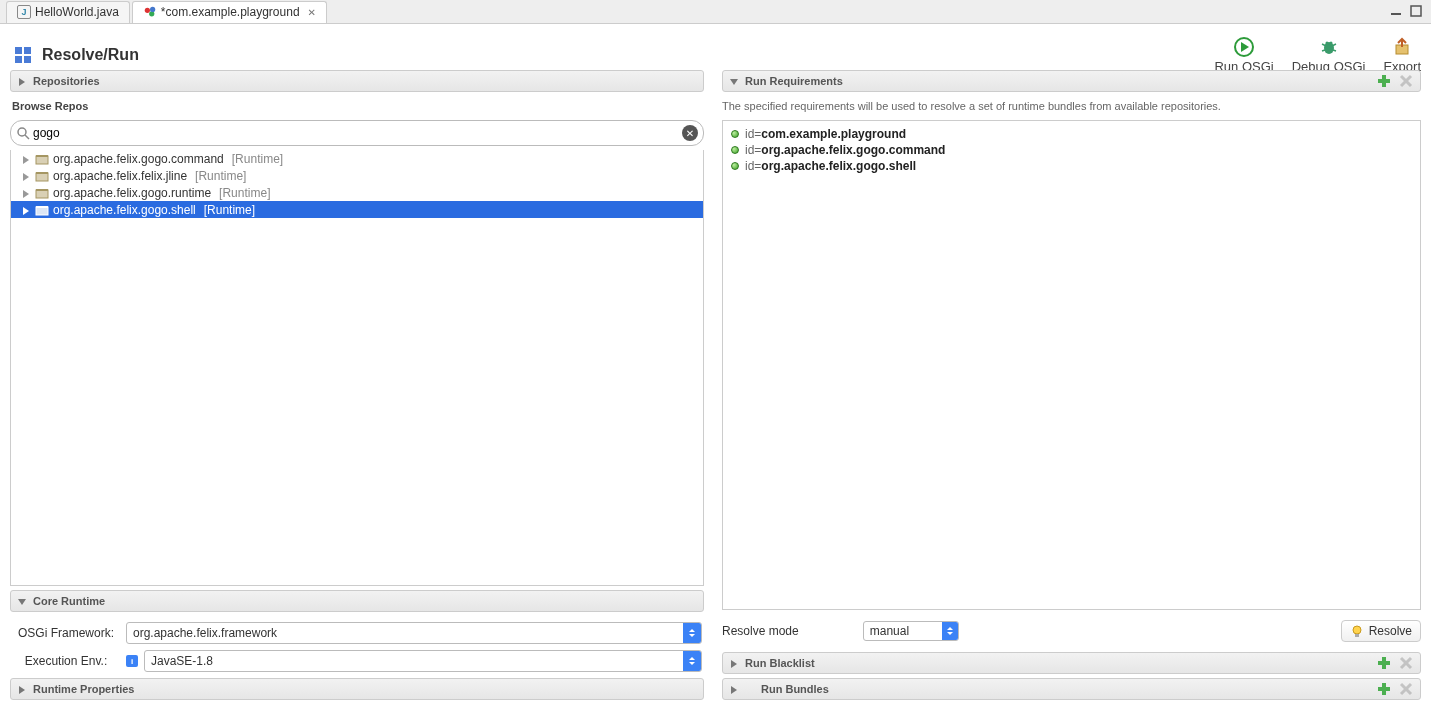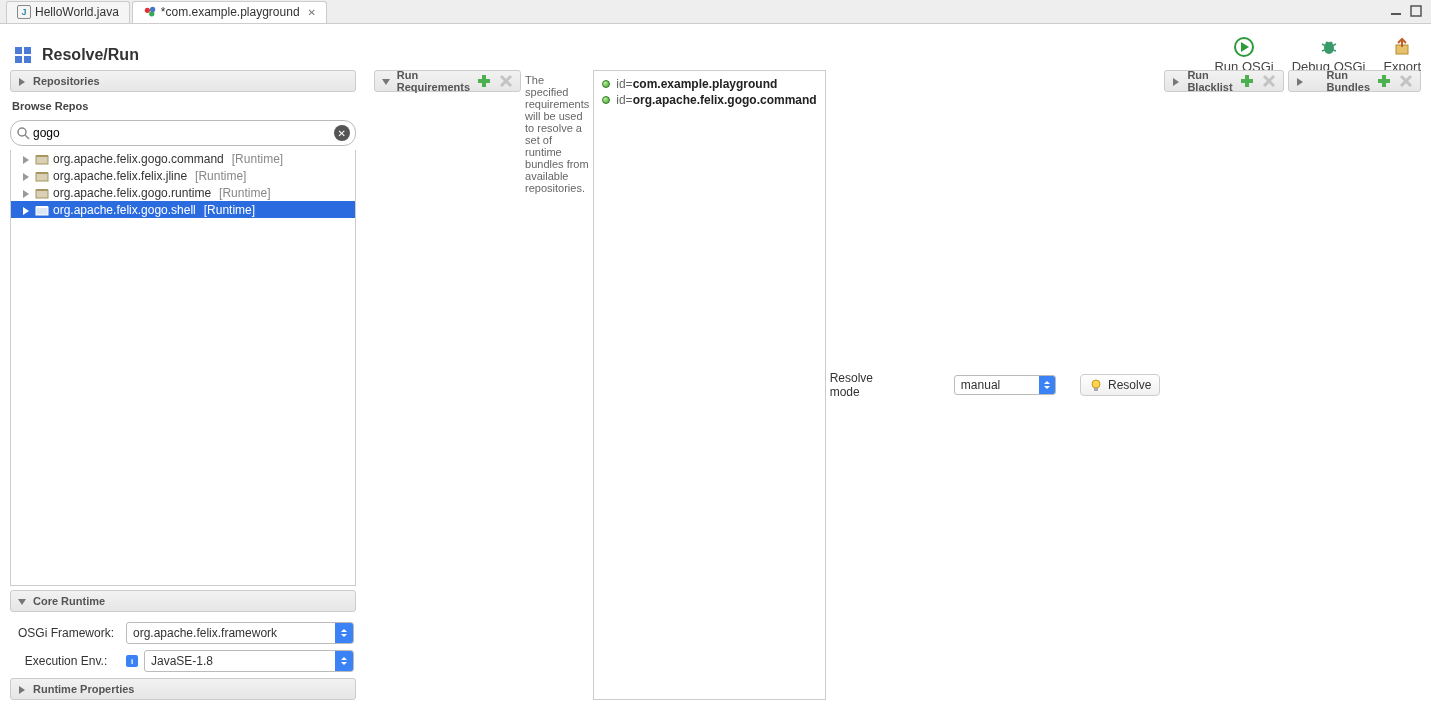--- a/index.html
+++ b/index.html
@@ -18,21 +18,21 @@
   .titlebar .left { display:flex; align-items:center; gap:10px; }
   .grid-icon { width:18px; height:18px; }
   .title-text { font-size:16px; font-weight:600; color:#333; }
   .toolbar-buttons { display:flex; gap:18px; align-items:flex-start; }
   .tb-btn { display:flex; flex-direction:column; align-items:center; gap:2px; cursor:pointer; }
   .tb-btn .icon { width:20px; height:20px; display:flex; align-items:center; justify-content:center; }
   .tb-btn .lbl { font-size:13px; color:#444; }
 
   .body-area { flex:1; display:flex; padding: 0 10px 6px 10px; gap:18px; overflow:hidden; }
   .left-col { width: 694px; display:flex; flex-direction:column; gap:4px; }
-  .right-col { flex:1; display:flex; flex-direction:row; gap:4px; }
+  .right-col { flex:1; display:flex; flex-direction:column; gap:4px; }
 
   .section-header { background: linear-gradient(#f2f2f2,#e6e6e6); border:1px solid #ccc; border-radius:3px; height:22px; display:flex; align-items:center; padding:0 6px; gap:6px; }
   .section-header.with-buttons { justify-content:space-between; }
   .section-header .lbl { font-weight:bold; color:#555; font-size:11px; }
   .twisty { width:10px; height:10px; display:inline-block; }
   .twisty svg { width:10px; height:10px; }
 
   .browse-repos-label { font-weight:bold; color:#444; padding:4px 2px; font-size:11px; }
   .search-wrap { position:relative; }
   .search-input { width:100%; height:26px; border:1px solid #bbb; border-radius:12px; padding: 0 26px 0 22px; font-size:12px; }
@@ -58,21 +58,21 @@
 
   .hint-text { color:#666; font-size:11px; padding:4px 0; }
   .req-list { border:1px solid #ccc; flex:1; background:#fff; padding:6px 8px; display:flex; flex-direction:column; gap:2px; }
   .req-row { display:flex; align-items:center; gap:6px; font-size:11px; color:#333; }
   .green-dot { width:8px; height:8px; border-radius:50%; background: radial-gradient(circle at 30% 30%, #bdf0a0, #3ea028); border:1px solid #2d7a1e; }
   .id-prefix { color:#666; }
   .id-val { font-weight:bold; color:#222; }
 
   .resolve-bar { display:flex; align-items:center; padding:6px 0; gap:12px; }
   .resolve-bar .spacer { flex:1; }
-  .small-select { width:119px; position:relative; }
+  .small-select { width:96px; position:relative; }
   .small-select .select-box { height:20px; font-size:11px; }
   .small-select .select-arrow { height:18px; width:16px; }
   .resolve-btn { display:flex; align-items:center; gap:5px; border:1px solid #ccc; border-radius:4px; background:linear-gradient(#fff,#f0f0f0); height:22px; padding:0 8px; cursor:pointer; }
   .bulb { width:14px; height:14px; }
 
   .hdr-btns { display:flex; gap:6px; align-items:center; }
   .add-icon,.remove-icon { width:16px; height:16px; display:flex; align-items:center; justify-content:center; }
 </style>
 </head>
 <body>
@@ -295,20 +295,24 @@
     <div class="hint-text">The specified requirements will be used to resolve a set of runtime bundles from available repositories.</div>
     <div class="req-list" id="req-list">
         <div class="req-row">
           <span class="green-dot"></span>
     <span><span class="id-prefix">id=</span><span class="id-val">com.example.playground</span></span>
         </div>
         <div class="req-row">
           <span class="green-dot"></span>
     <span><span class="id-prefix">id=</span><span class="id-val">org.apache.felix.gogo.command</span></span>
         </div>
+        <div class="req-row">
+          <span class="green-dot"></span>
+    <span><span class="id-prefix">id=</span><span class="id-val">org.apache.felix.gogo.shell</span></span>
+        </div>
       </div>
 
     <div class="resolve-bar">
       <span>Resolve mode</span>
       <div style="width:40px;"></div>
       <div class="small-select">
         <div class="select-box">
             <span>manual</span>
           </div>
         <div class="select-arrow">

